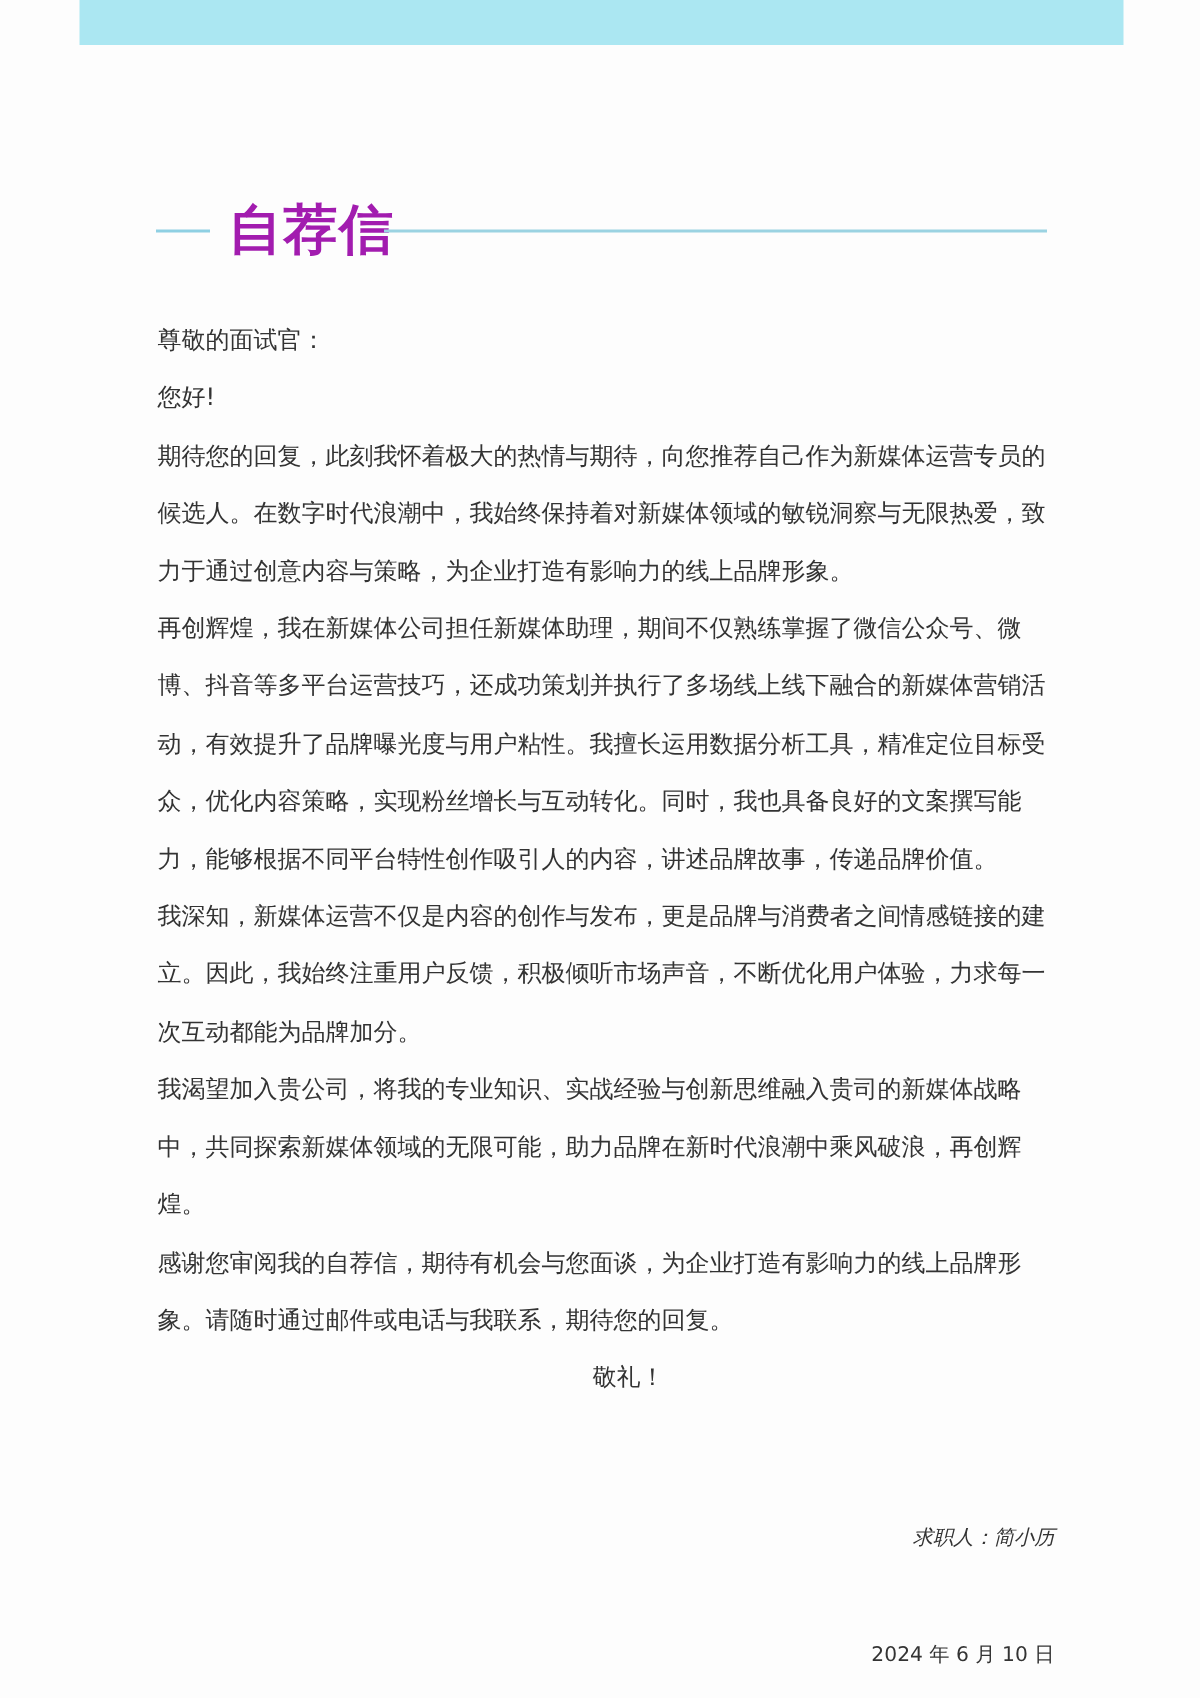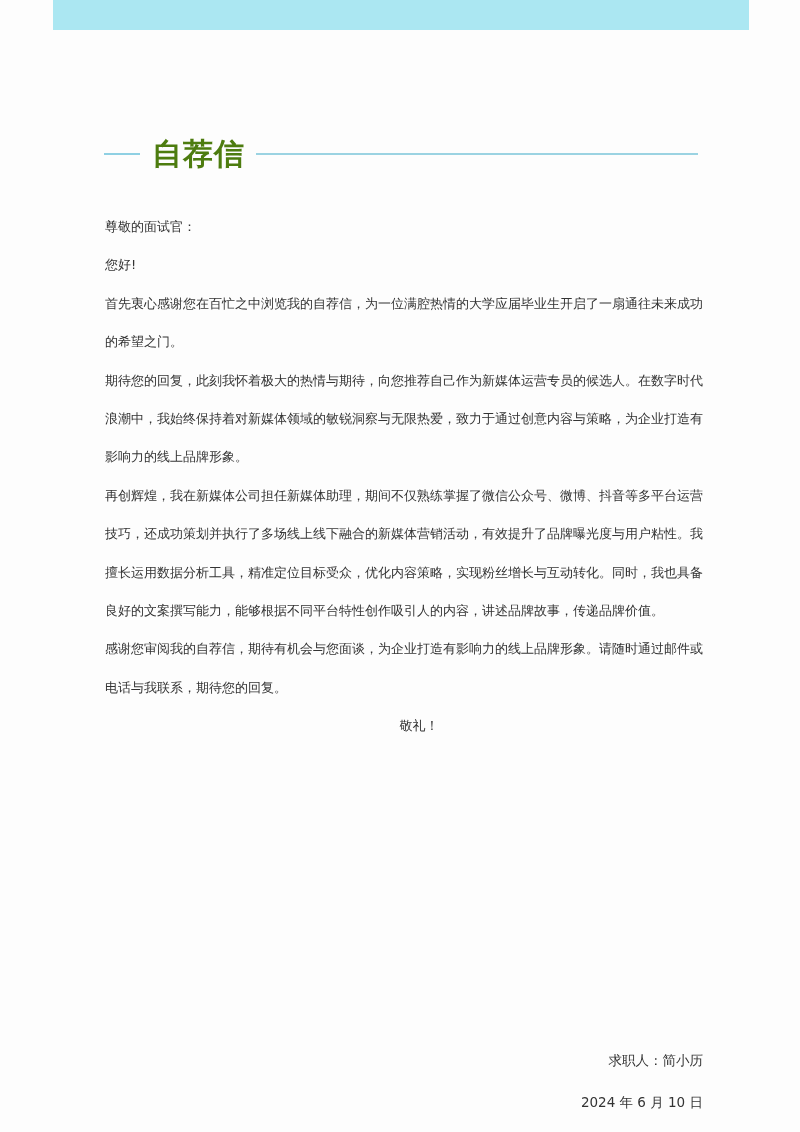--- a/index.html
+++ b/index.html
@@ -1,42 +1,43 @@
 <!DOCTYPE html>
 <html><head>
   <meta charset="utf-8">
   <style>
     html, body { margin: 0; padding: 0; background: #fdfdfd; }
     body { width: 800px; height: 1132px; position: relative; overflow: hidden;
       font-family: "DejaVu Sans", "Liberation Sans", sans-serif; color: #333; }
     .top-banner { position: absolute; left: 53px; top: 0; width: 696px; height: 30px; background: #abe7f2; }
     .title-row { position: absolute; left: 104px; top: 132px; width: 594px; height: 44px; }
     .title-line-left { position: absolute; left: 0; top: 21px; width: 36px; height: 2px; background: #8fd0e3; }
-    .title-text { position: absolute; left: 48px; top: 0; font-size: 30px; font-weight: bold; color: #4d7c0f; letter-spacing: 1px; line-height: 44px; }
+    .title-text { position: absolute; left: 48px; top: 0; font-size: 36px; font-weight: bold; color: #a21caf; letter-spacing: 1px; line-height: 44px; }
     .title-line-right { position: absolute; left: 152px; top: 21px; width: 442px; height: 2px; background: #9bd3e2; }
-    .content { position: absolute; left: 105px; top: 208px; width: 600px; font-size: 13px; line-height: 38.4px; color: #333; }
+    .content { position: absolute; left: 105px; top: 208px; width: 600px; font-size: 16px; line-height: 38.4px; color: #333; }
     .content p { margin: 0; }
     .indent { padding-left: 28px; text-align: center; }
     .sig { position: absolute; right: 97px; font-size: 13.5px; color: #333; }
   </style>
 </head>
 <body>
 
 <div class="top-banner"></div>
 
 <div class="title-row">
   <div class="title-line-left"></div>
   <div class="title-text">自荐信</div>
   <div class="title-line-right"></div>
 </div>
 
 <div class="content">
   <p>尊敬的面试官：</p>
   <p>您好!</p>
-  <p>首先衷心感谢您在百忙之中浏览我的自荐信，为一位满腔热情的大学应届毕业生开启了一扇通往未来成功的希望之门。</p>
   <p>期待您的回复，此刻我怀着极大的热情与期待，向您推荐自己作为新媒体运营专员的候选人。在数字时代浪潮中，我始终保持着对新媒体领域的敏锐洞察与无限热爱，致力于通过创意内容与策略，为企业打造有影响力的线上品牌形象。</p>
   <p>再创辉煌，我在新媒体公司担任新媒体助理，期间不仅熟练掌握了微信公众号、微博、抖音等多平台运营技巧，还成功策划并执行了多场线上线下融合的新媒体营销活动，有效提升了品牌曝光度与用户粘性。我擅长运用数据分析工具，精准定位目标受众，优化内容策略，实现粉丝增长与互动转化。同时，我也具备良好的文案撰写能力，能够根据不同平台特性创作吸引人的内容，讲述品牌故事，传递品牌价值。</p>
+  <p>我深知，新媒体运营不仅是内容的创作与发布，更是品牌与消费者之间情感链接的建立。因此，我始终注重用户反馈，积极倾听市场声音，不断优化用户体验，力求每一次互动都能为品牌加分。</p>
+  <p>我渴望加入贵公司，将我的专业知识、实战经验与创新思维融入贵司的新媒体战略中，共同探索新媒体领域的无限可能，助力品牌在新时代浪潮中乘风破浪，再创辉煌。</p>
   <p>感谢您审阅我的自荐信，期待有机会与您面谈，为企业打造有影响力的线上品牌形象。请随时通过邮件或电话与我联系，期待您的回复。</p>
   <p class="indent">敬礼！</p>
 </div>
 
-<div class="sig" style="top:1052px;">求职人：简小历</div>
+<div class="sig" style="top:1016px;font-style:italic;">求职人：简小历</div>
 <div class="sig" style="top:1094px;">2024 年 6 月 10 日</div>
 
 </body></html>

